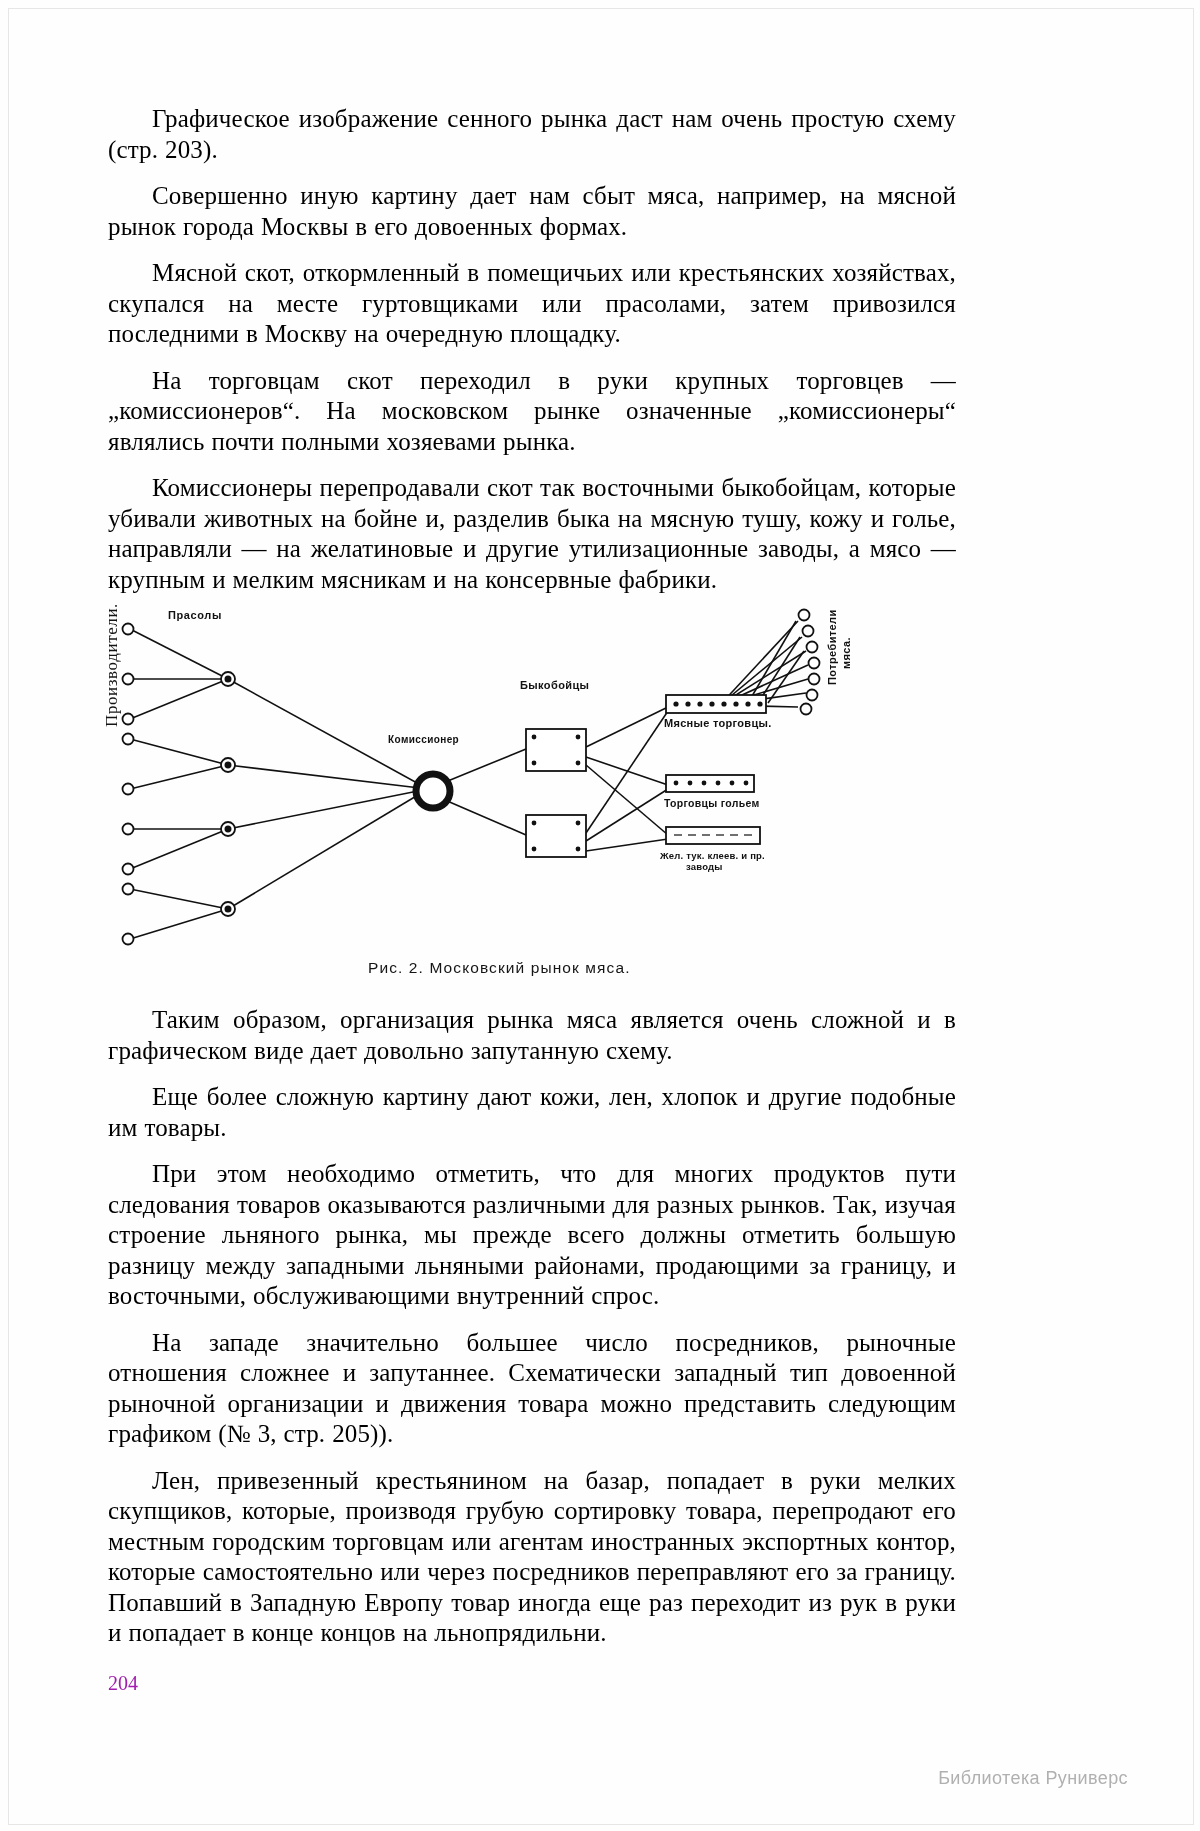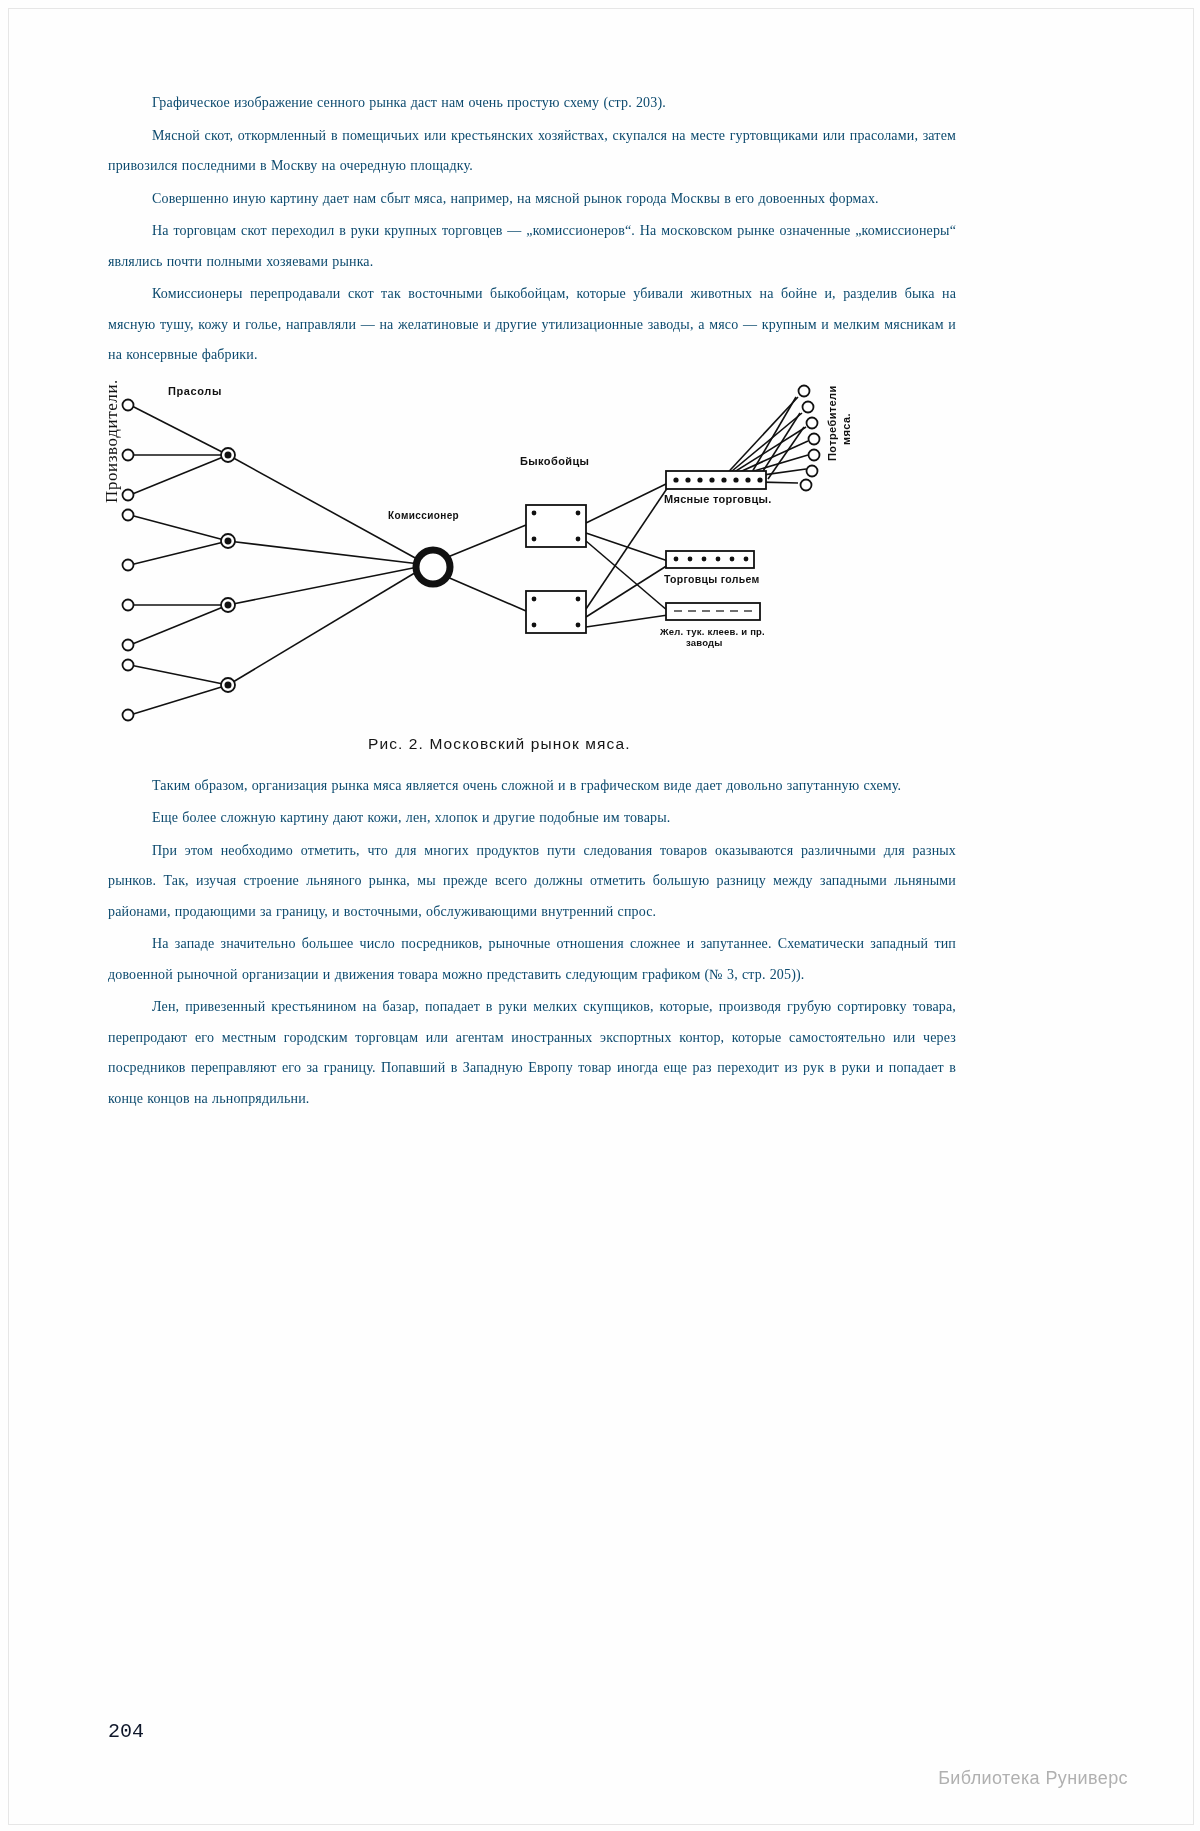--- a/index.html
+++ b/index.html
@@ -29,26 +29,26 @@
     border: 1px solid #e6e6e6;
     pointer-events: none;
   }
   .text-col {
     position: absolute;
     left: 108px;
     top: 88px;
     width: 848px;
   }
   p.para {
-    margin: 0 0 2px 0;
-    font-size: 14px;
+    margin: 16px 0 2px 0;
+    font-size: 25px;
     line-height: 30.5px;
     text-align: justify;
     text-indent: 44px;
-    color: #0c4a6e;
+    color: #000000;
     letter-spacing: 0.15px;
     word-spacing: 0.5px;
   }
   .ital {
   }
   
   .figure {
     position: relative;
     width: 848px;
     height: 382px;
@@ -76,23 +76,22 @@
     font-size: 17px;
     letter-spacing: 0.6px;
     white-space: nowrap;
     color: #141414;
   }
   .page-num {
     position: absolute;
     left: 108px;
     top: 1672px;
     font-size: 20px;
-    color: #0f172a;
-    font-family: Liberation Mono, monospace;
-    margin-top: 48px;
+    color: #a21caf;
+    font-family: Liberation Serif, serif;
   }
   .watermark {
     position: absolute;
     right: 72px;
     top: 1768px;
     font-family: "Liberation Sans", sans-serif;
     font-size: 18px;
     color: #b0b0b0;
     letter-spacing: 0.4px;
   }
@@ -104,22 +103,22 @@
 </style>
 </head>
 <body>
 
 <div class="page">
   <div class="scan-edge"></div>
 
   <div class="text-col">
 
     <p class="para">Графическое изображение сенного рынка даст нам очень простую схему (стр. 203).</p>
+    <p class="para">Совершенно иную картину дает нам сбыт мяса, например, на мясной рынок города Москвы в его довоенных формах.</p>
     <p class="para">Мясной скот, откормленный в помещичьих или крестьянских хозяйствах, скупался на месте гуртовщиками или прасолами, затем привозился последними в Москву на очередную площадку.</p>
-    <p class="para">Совершенно иную картину дает нам сбыт мяса, например, на мясной рынок города Москвы в его довоенных формах.</p>
     <p class="para">На торговцам скот переходил в руки крупных торговцев — „комиссионеров“. На московском рынке означенные „комиссионеры“ являлись почти полными хозяевами рынка.</p>
 
     <p class="para"><span>Комиссионеры перепродавали скот так восточными </span><span class="ital">быкобойцам</span><span>, которые убивали животных на бойне и, разделив быка на мясную тушу, кожу и голье, направляли — на желатиновые и другие утилизационные заводы, а мясо — крупным и мелким мясникам и на консервные фабрики.</span></p>
 
     <div class="figure">
       <div class="vlabel">Производители.</div>
 
       <svg width="848" height="360" viewBox="0 0 848 360">
         <g stroke="#111" stroke-width="1.6" fill="none">
 

